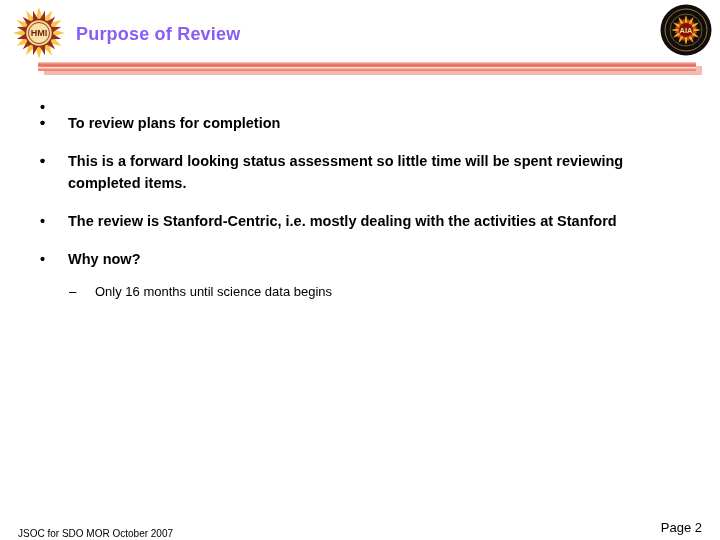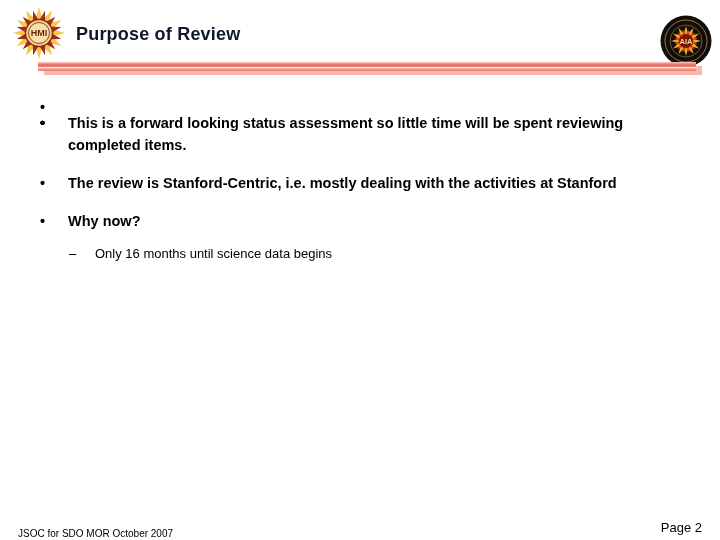--- a/index.html
+++ b/index.html
@@ -30,39 +30,39 @@
     width: 720px;
     height: 80px;
   }
 
   .slide-title {
     position: absolute;
     left: 76px;
     top: 24px;
     font-size: 18px;
     font-weight: bold;
-    color: #0f172a;
+    color: #8b5cf6;
     letter-spacing: 0.2px;
     white-space: nowrap;
   }
 
   
   .hmi-logo {
     position: absolute;
     left: 8px;
     top: 6px;
     width: 62px;
     height: 54px;
   }
 
   
   .aia-logo {
     position: absolute;
     left: 659px;
-    top: 14px;
+    top: 3px;
     width: 54px;
     height: 54px;
   }
 
   
   .divider-wrap {
     position: absolute;
     left: 0;
     top: 60px;
     width: 720px;
@@ -264,20 +264,21 @@
     <div class="bullet">
       <span class="marker">•</span>
     </div>
 
     <div class="bullet">
       <span class="marker">•</span>
     </div>
 
     <div class="bullet">
       <span class="marker">•</span>
+      <span>To review plans for completion</span>
     </div>
 
     <div class="bullet">
       <span class="marker">•</span>
     </div>
 
     <div class="bullet">
       <span class="marker">•</span>
       <span>This is a forward looking status assessment so little time will be spent reviewing completed items.</span>
     </div>

